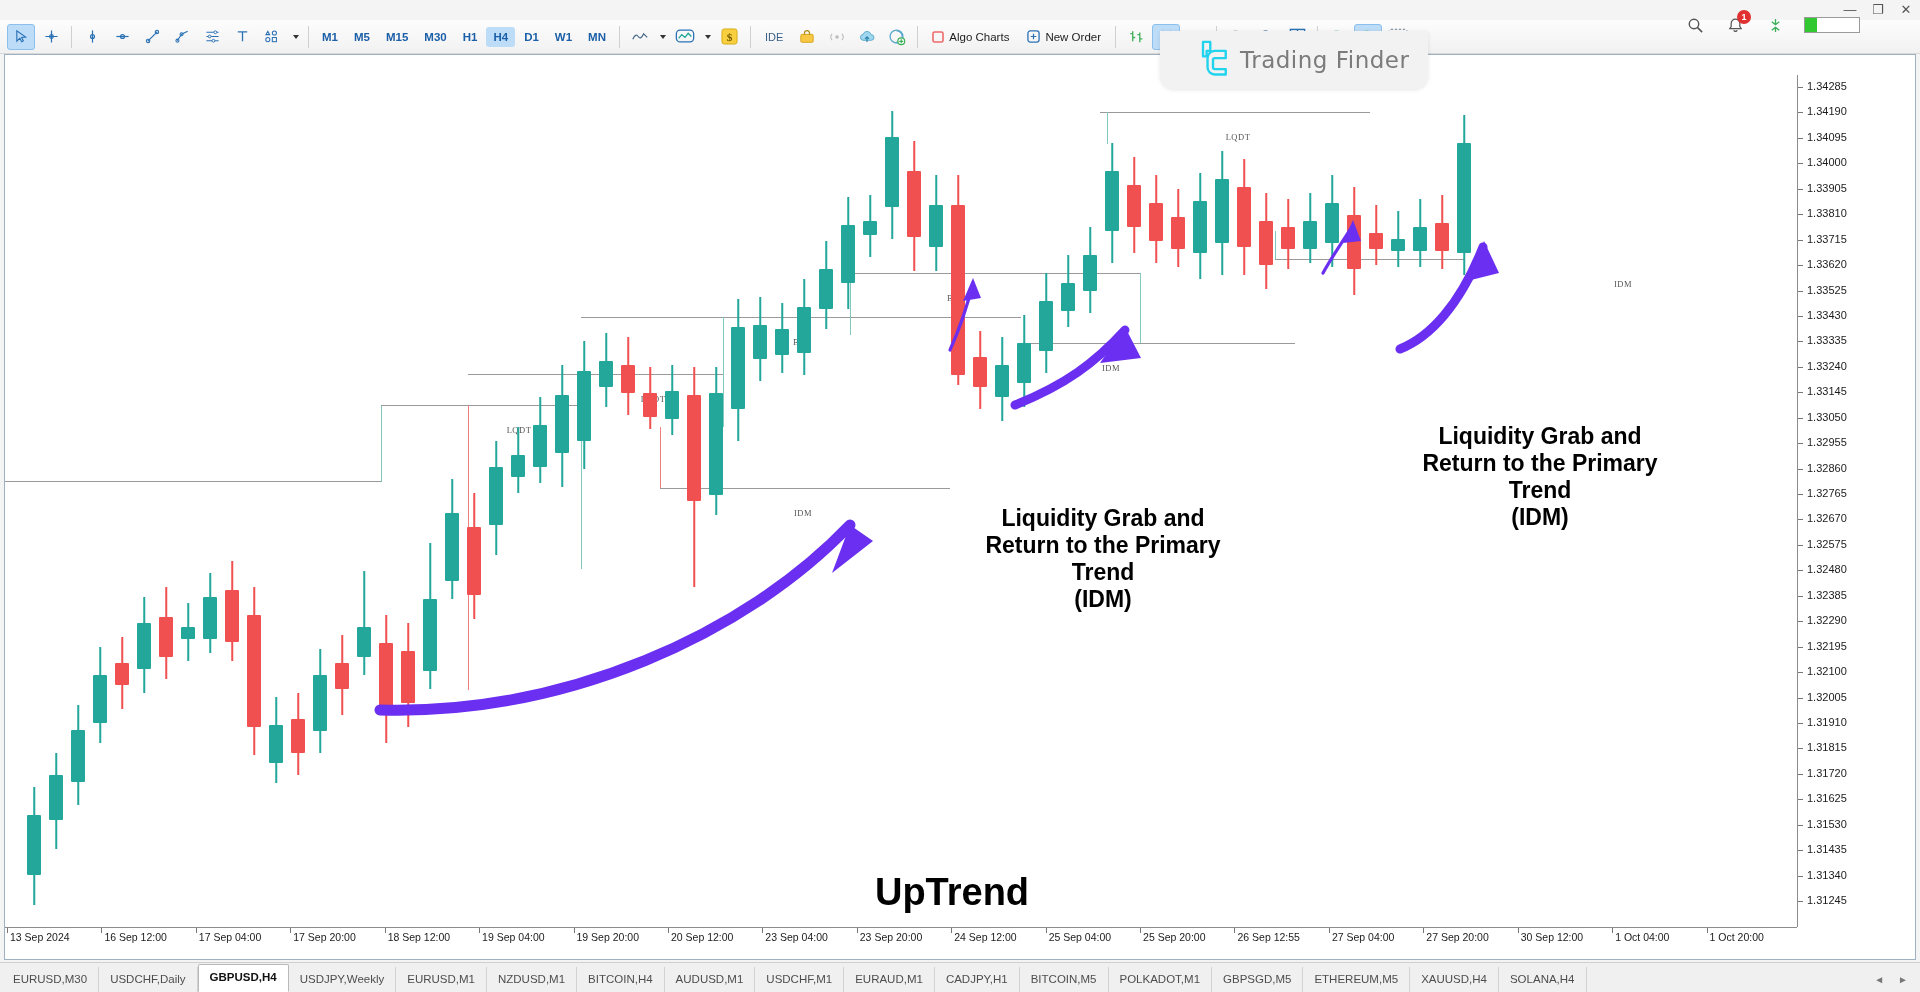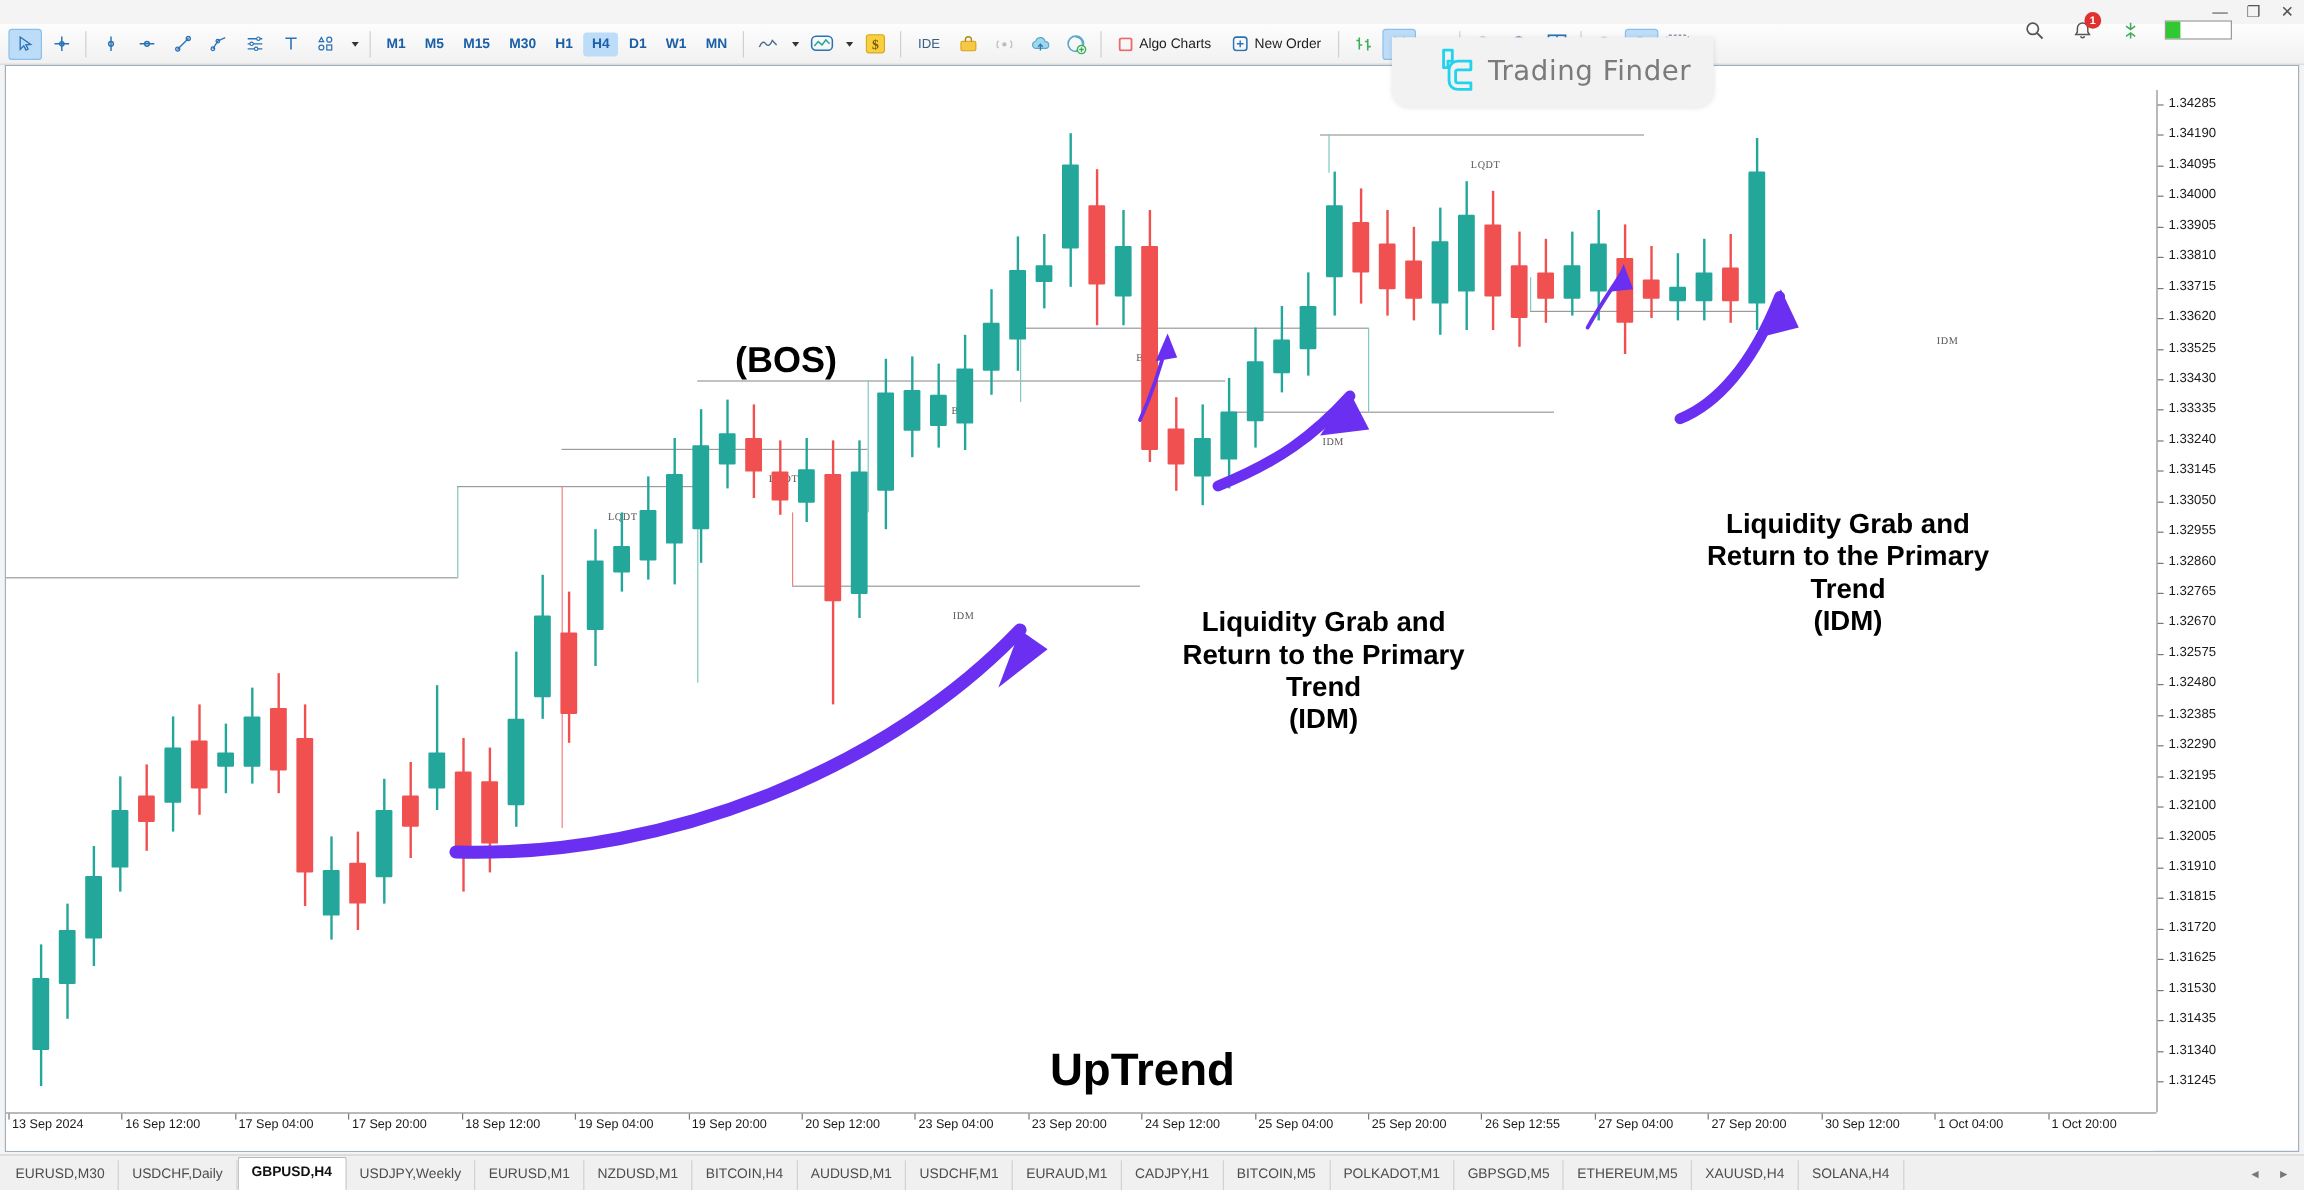--- a/index.html
+++ b/index.html
@@ -749,21 +749,20 @@
 
         <path d="M1318 198 C 1328 180, 1338 166, 1348 150" fill="none" stroke="#6a2ff0" stroke-width="3.2" stroke-linecap="round"></path>
         <path d="M1348 145 L 1338 168 L 1356 166 Z" fill="#6a2ff0"></path>
 
         <path d="M1395 274 C 1425 262, 1455 230, 1478 172" fill="none" stroke="#6a2ff0" stroke-width="9" stroke-linecap="round"></path>
         <path d="M1479 166 L 1462 206 L 1494 198 Z" fill="#6a2ff0"></path>
       </svg>
 
       <div id="annos">
           <div class="anno big" style="left: 650px; top: 208px; transform: translateX(-50%);">
-            <div>(BOS)</div>
           </div>
           <div class="anno mid" style="left: 1098px; top: 430px; transform: translateX(-50%);">
             <div>Liquidity Grab and</div>
             <div>Return to the Primary</div>
             <div>Trend</div>
             <div>(IDM)</div>
           </div>
           <div class="anno mid" style="left: 1535px; top: 348px; transform: translateX(-50%);">
             <div>Liquidity Grab and</div>
             <div>Return to the Primary</div>

